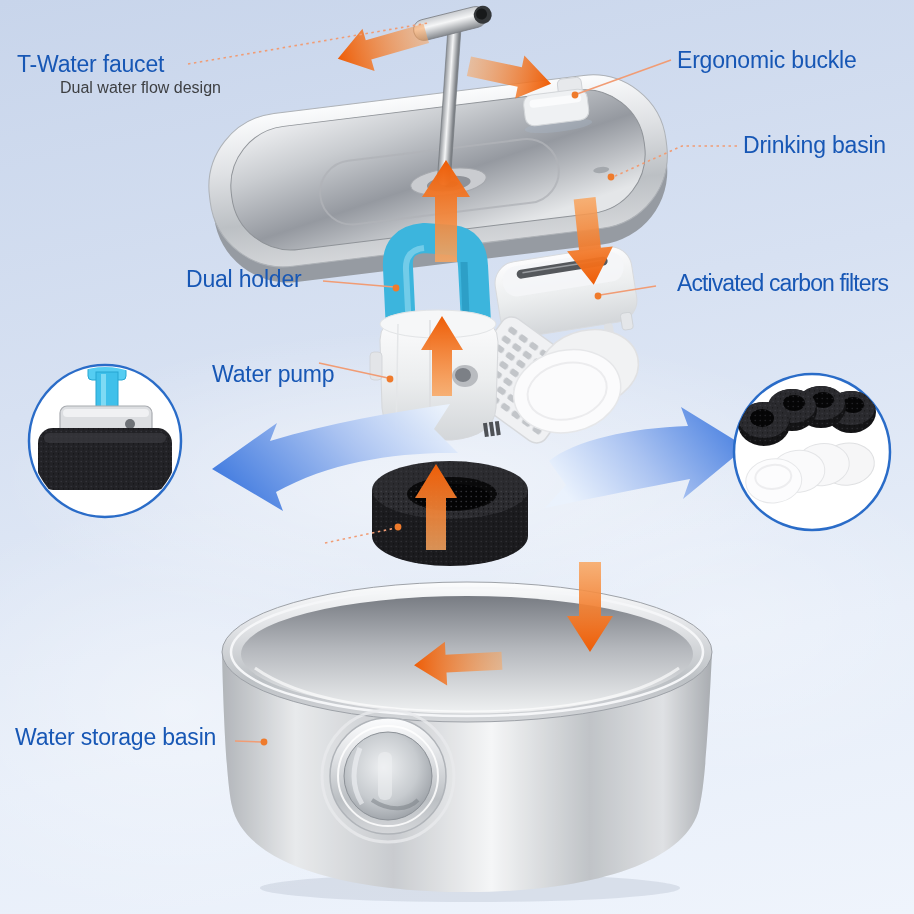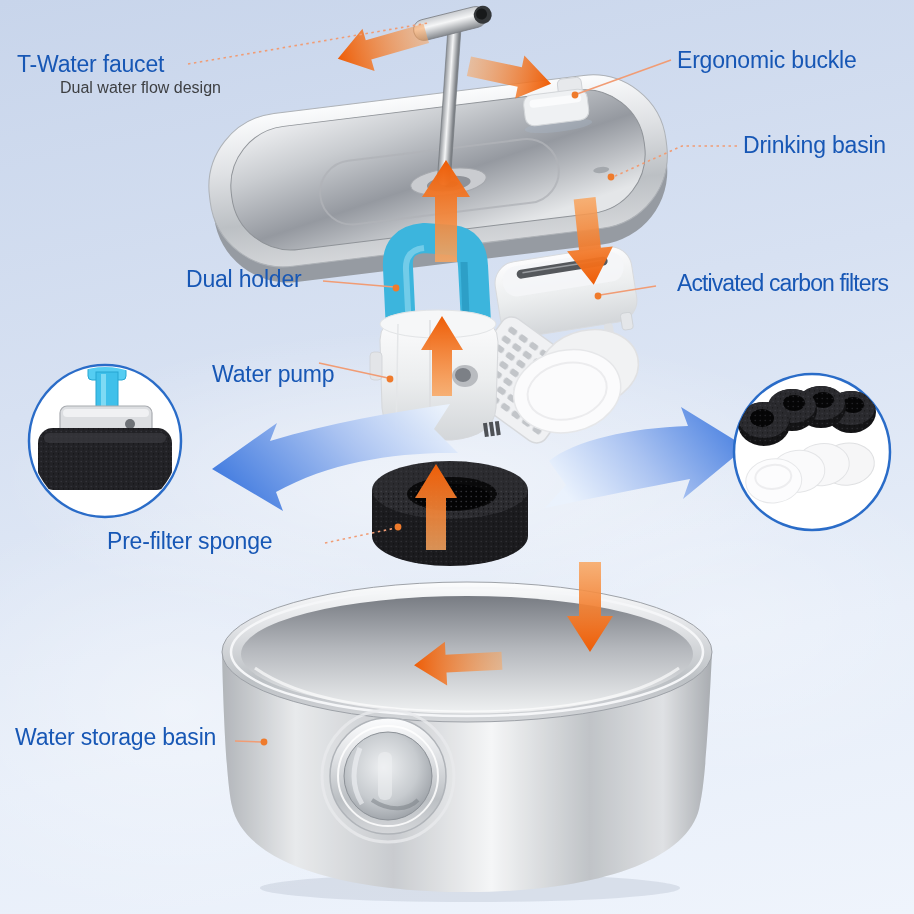--- a/index.html
+++ b/index.html
@@ -350,16 +350,15 @@
   <div class="label" style="left:743px;top:133px;">Drinking basin</div>
 
   <div class="label" style="left:677px;top:48px;">Ergonomic buckle</div>
 
   <div class="label" style="left:186px;top:267px;">Dual holder</div>
 
   <div class="label tight" style="left:661px;top:271px;">Activated carbon filters</div>
 
   <div class="label" style="left:212px;top:349px;margin-top:13px;">Water pump</div>
 
-  <div class="label" style="left:107px;top:529px;">Pre-filter sponge</div>
 
   <div class="label" style="left:15px;top:725px;">Water storage basin</div>
 </div>
 
 </body></html>

